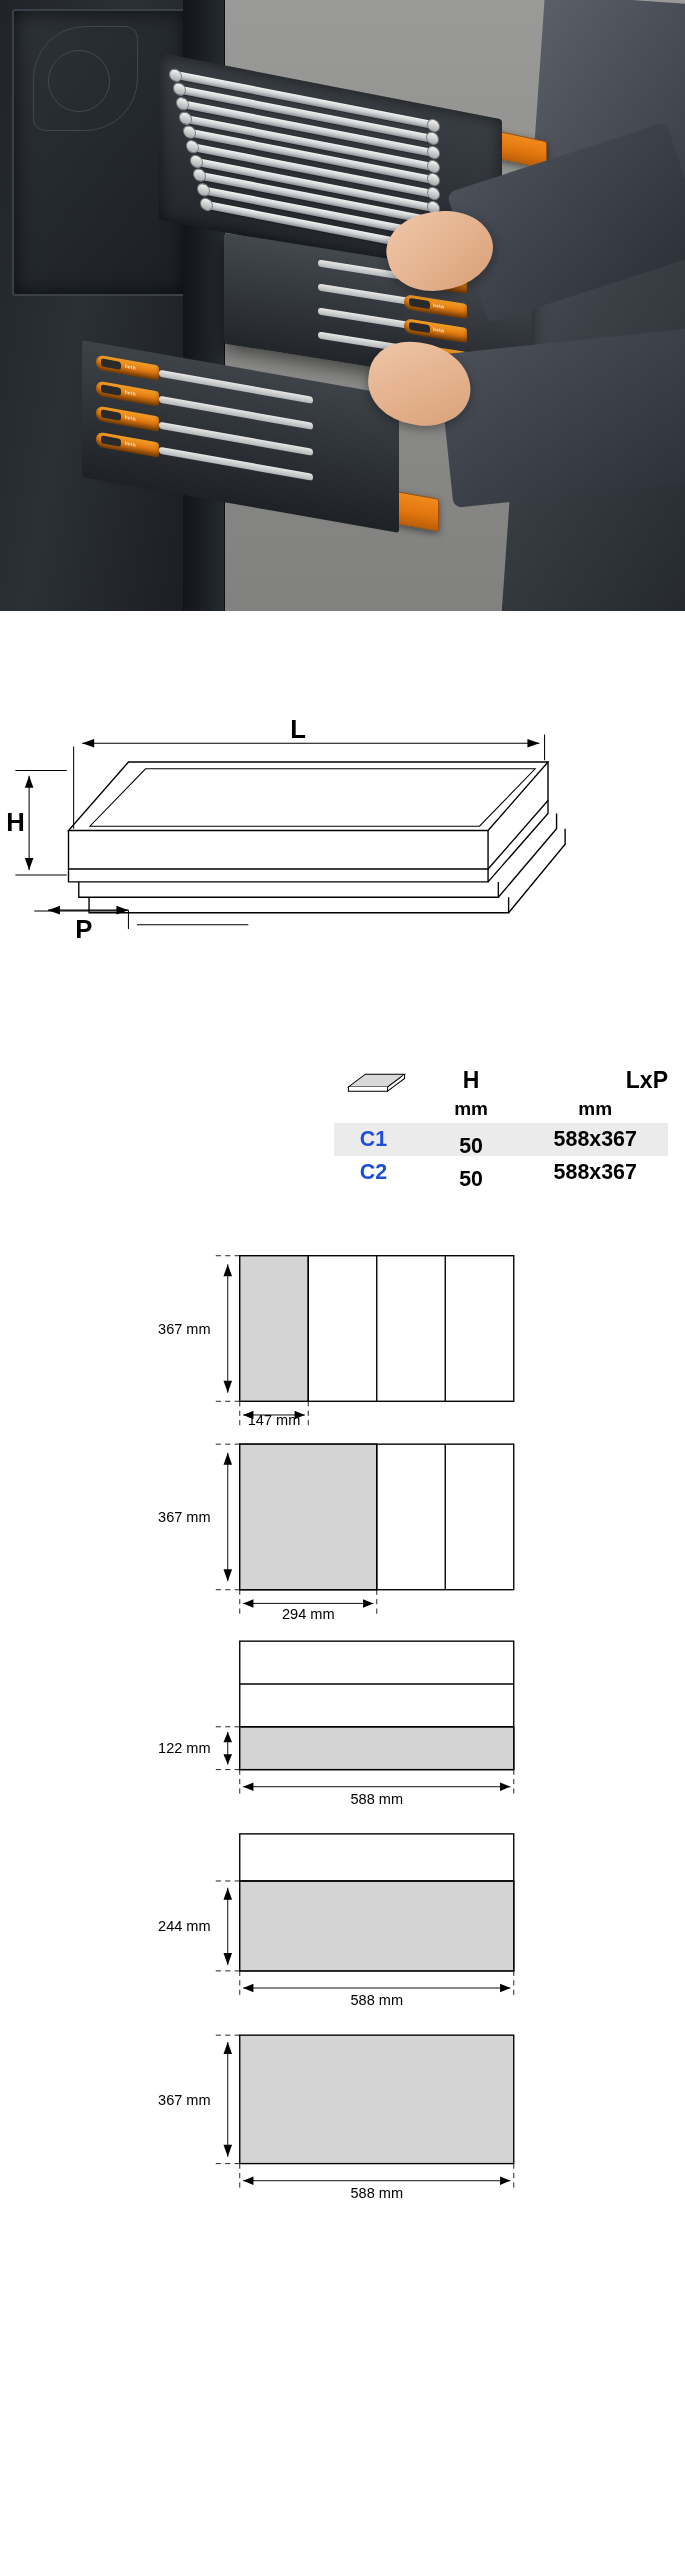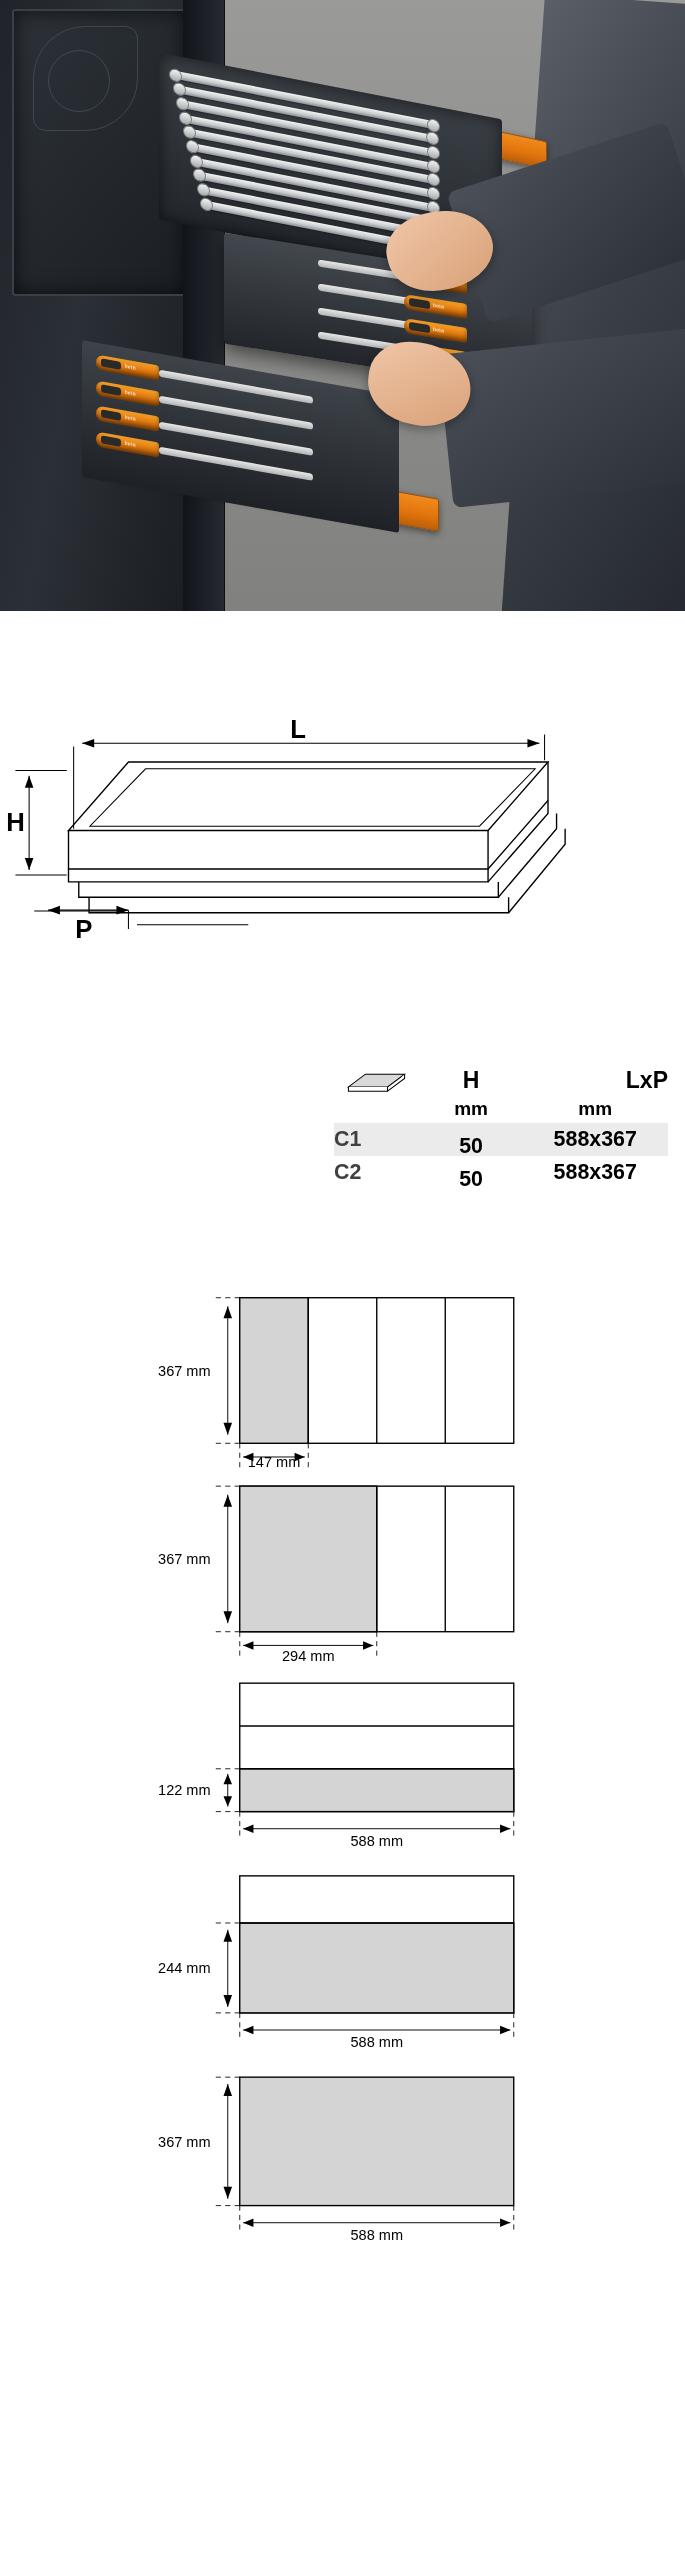--- a/index.html
+++ b/index.html
@@ -221,28 +221,28 @@
   }
   .su-pad { width: 86px; }
   .su-h { width: 103px; text-align:center; font-size: 19px; font-weight: bold;}
   .su-lxp { width: 146px; text-align:center; font-size: 19px; font-weight: bold;}
   .spec-row {
     display: flex;
     height: 33px;
     align-items: center;
   }
   .spec-row.alt { background: #ebebeb; }
-  .sr-code { width: 86px; text-align: left; padding-right: 6.9px; font-size: 21.4px; font-weight: bold; color: #404040; box-sizing: border-box;}
+  .sr-code { width: 86px; text-align: center; padding-right: 6.9px; font-size: 21.4px; font-weight: bold; color: #1d4ed8; box-sizing: border-box;}
   .sr-h { width: 103px; text-align: center; font-size: 21.4px; font-weight: bold; margin-top: 14px; }
   .sr-lxp { width: 146px; text-align: center; font-size: 21.4px; font-weight: bold; }
 
   
   .diagrams {
     position: absolute;
-    left: 0; top: 1272px;
+    left: 0; top: 1230px;
     width: 685px;
   }
   .diagram { position: relative; width: 685px; }
   .diagram svg { display: block; margin: 0 auto; }
 </style>
 </head>
 <body>
 
 <div class="photo">
   <div class="photo-bg"></div>

